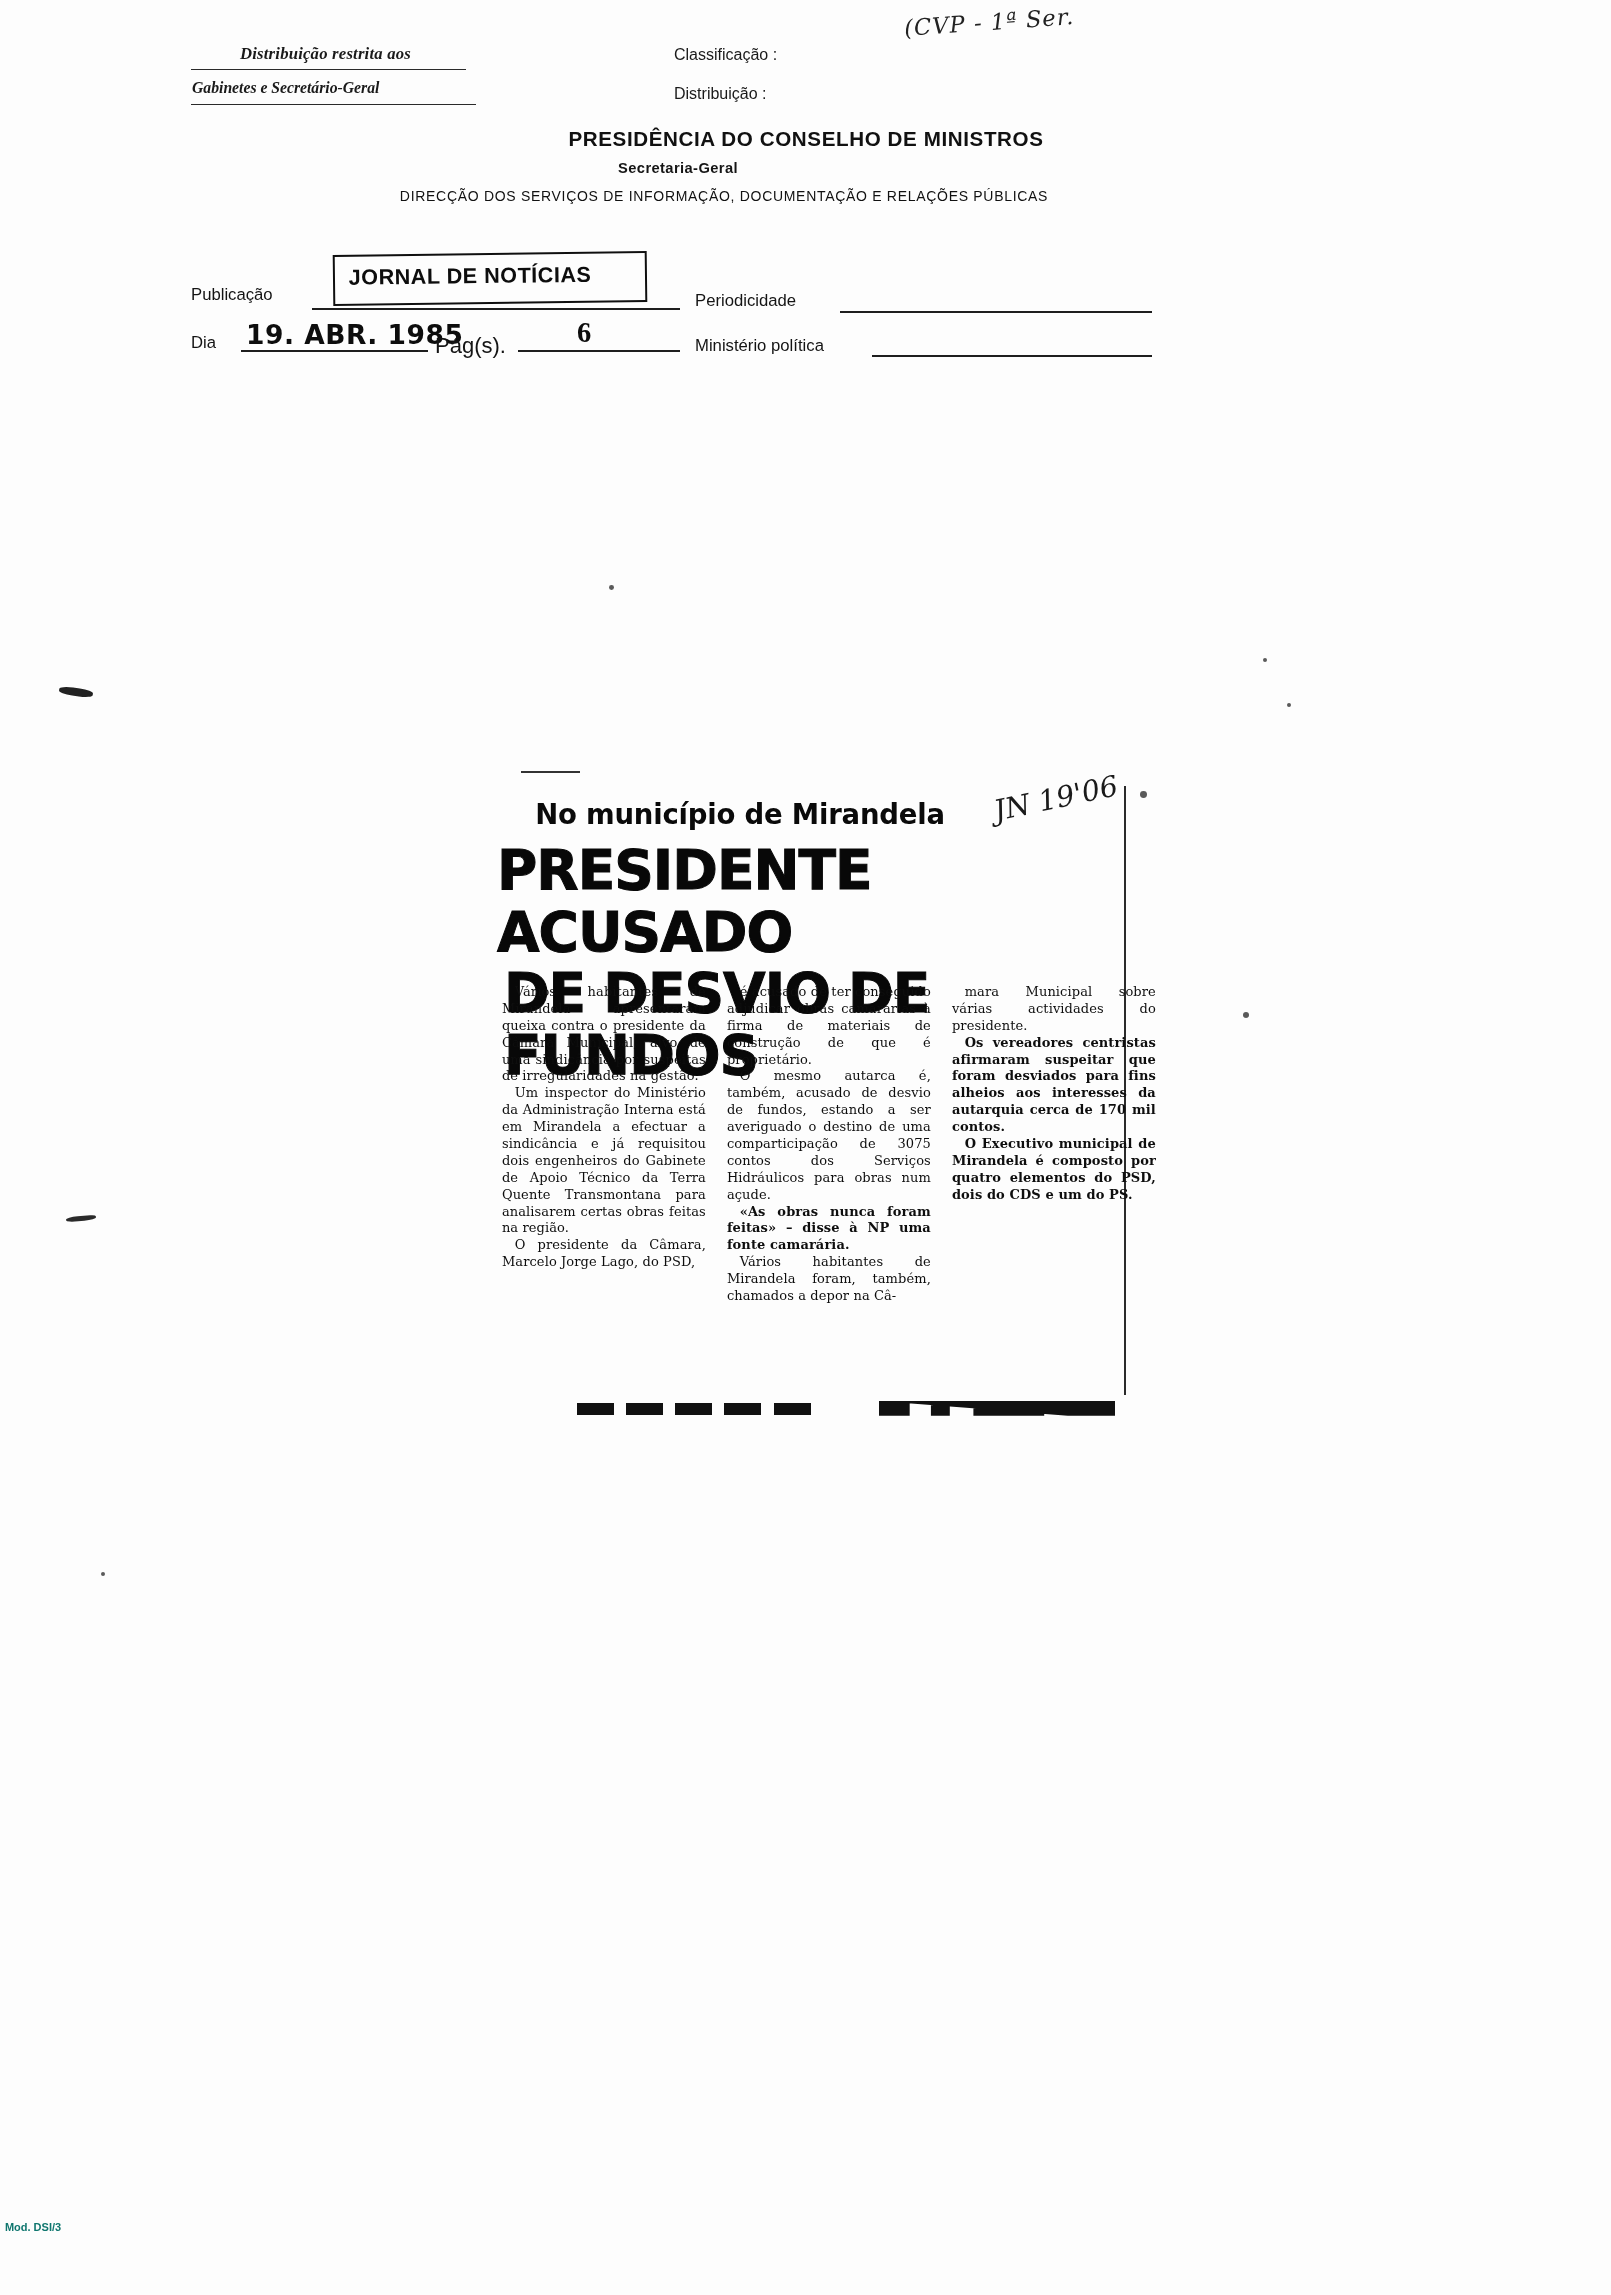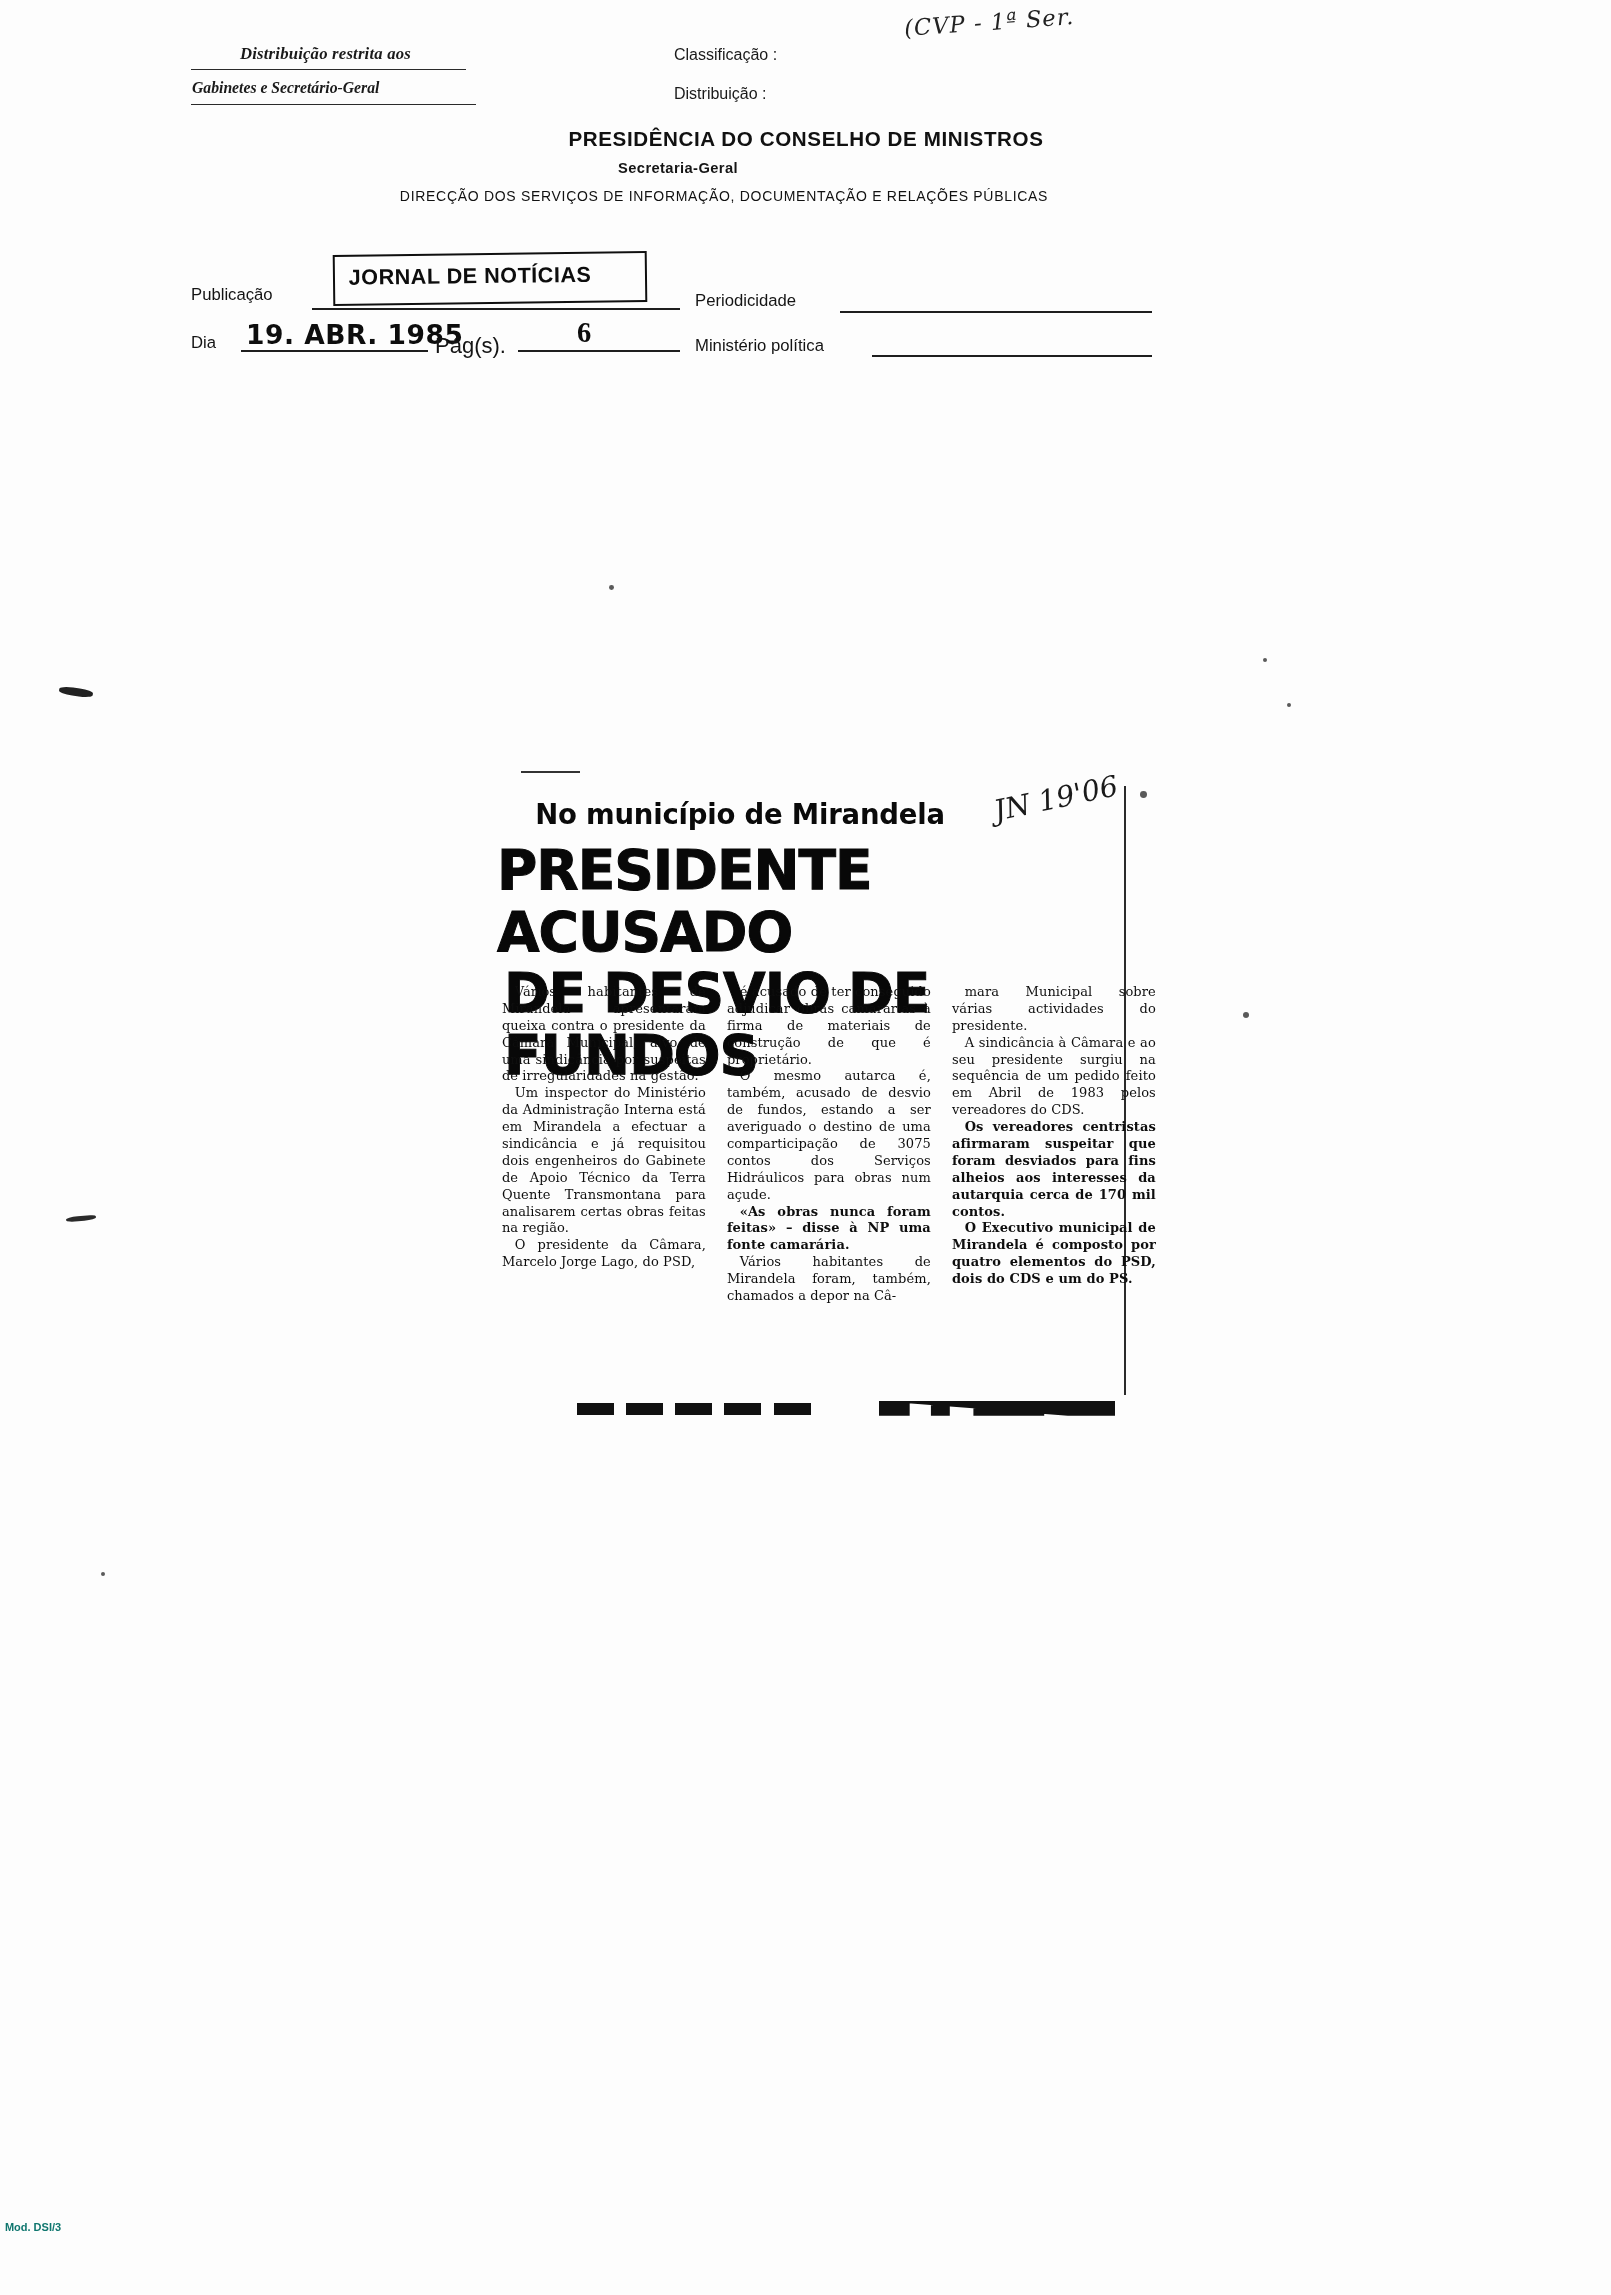--- a/index.html
+++ b/index.html
@@ -475,21 +475,20 @@
 
       <div class="col">
         <p class="first">é acusado de ter conseguido adjudicar obras camarárias à firma de materiais de construção de que é proprietário.</p>
         <p>O mesmo autarca é, também, acusado de desvio de fundos, estando a ser averiguado o destino de uma comparticipação de 3075 contos dos Serviços Hidráulicos para obras num açude.</p>
         <p class="bold-tail">«As obras nunca foram feitas» – disse à NP uma fonte camarária.</p>
         <p>Vários habitantes de Mirandela foram, também, chamados a depor na Câ-</p>
       </div>
 
       <div class="col">
         <p class="first">mara Municipal sobre várias actividades do presidente.</p>
-        <p>A sindicância à Câmara e ao seu presidente surgiu na sequência de um pedido feito em Abril de 1983 pelos vereadores do CDS.</p>
         <p class="bold-tail">Os vereadores centristas afirmaram suspeitar que foram desviados para fins alheios aos interesses da autarquia cerca de 170 mil contos.</p>
         <p class="bold-tail">O Executivo municipal de Mirandela é composto por quatro elementos do PSD, dois do CDS e um do PS.</p>
       </div>
 
     </div>
   </div>
 
   <div class="clip-bottom-dashes">
     <div class="dash" style="left:0;"></div>
     <div class="dash" style="left:49px;"></div>

